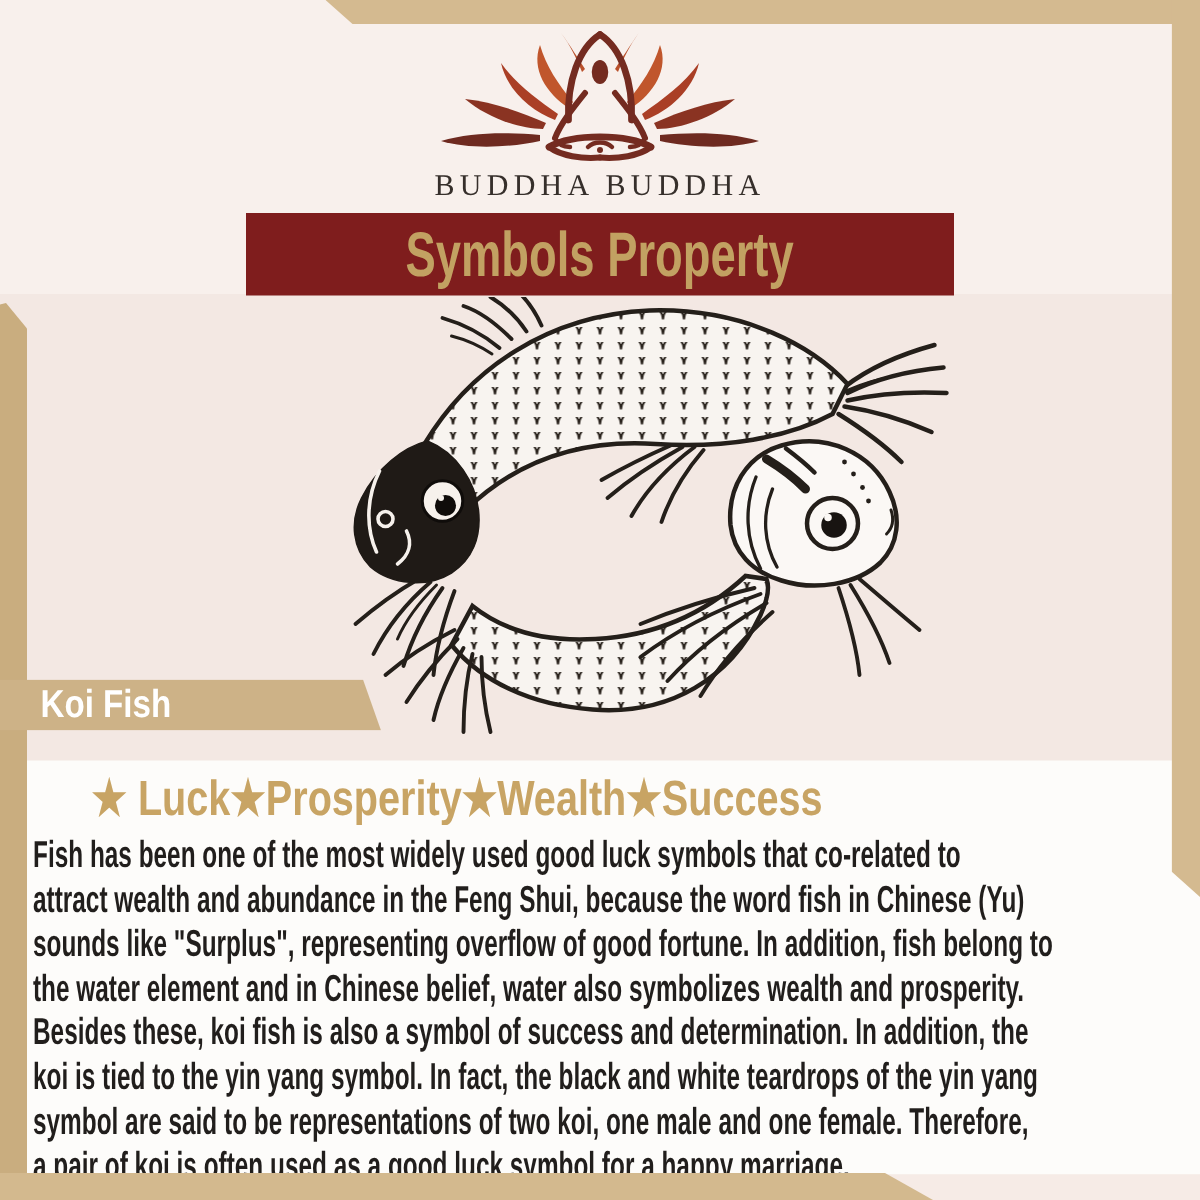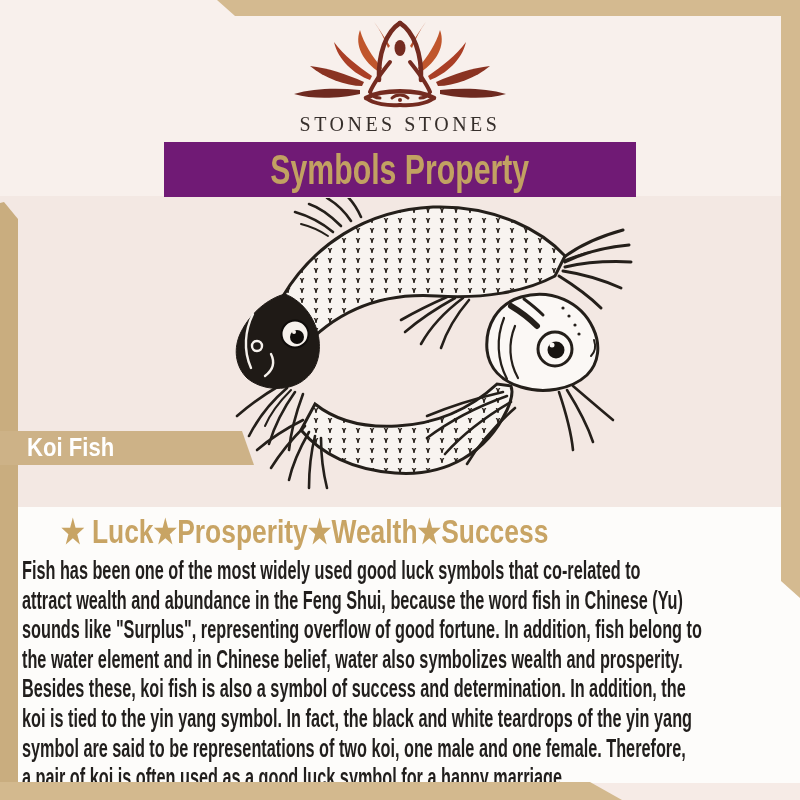--- a/index.html
+++ b/index.html
@@ -15,33 +15,33 @@
   .tan{background:#d4ba90;z-index:6;}
   #strip-top{left:0;top:0;width:800px;height:16px;
      clip-path:polygon(217px 0,800px 0,800px 16px,235px 16px);}
   #strip-right{left:781px;top:0;width:19px;height:598px;
      clip-path:polygon(0 0,19px 0,19px 598px,0 581px);}
   #strip-left{left:0;top:200px;width:18px;height:600px;background:#c9ad7f;
      clip-path:polygon(0 3px,4px 2px,18px 19px,18px 600px,0 600px);}
   #strip-bottom{left:0;top:782px;width:800px;height:18px;background:#d3b98e;
      clip-path:polygon(0 0,590px 0,622px 18px,0 18px);z-index:7;}
   
-  #title-banner{left:164px;top:142px;width:472px;height:55px;background:#701a75;z-index:1;
+  #title-banner{left:164px;top:142px;width:472px;height:55px;background:#7f1d1d;z-index:1;
      display:flex;align-items:center;justify-content:center;}
   #page-title{font-size:42px;font-weight:700;color:#c2a162;white-space:nowrap;
      transform:scaleX(.72);letter-spacing:0;}
   
   #brand-logo{left:280px;top:18px;width:240px;height:96px;z-index:5;}
   #brand-name{left:0;top:113px;width:800px;text-align:center;z-index:5;
      font-family:"Liberation Serif",serif;font-size:20px;color:#362f2b;
      letter-spacing:3.5px;white-space:nowrap;}
   
   #koi-art{left:225px;top:198px;width:420px;height:300px;z-index:2;}
   
-  #section-banner{left:0;top:431px;width:254px;height:34px;background:#cdb287;z-index:3;
+  #section-banner{left:0;top:453px;width:254px;height:34px;background:#cdb287;z-index:3;
      clip-path:polygon(0 0,242px 0,254px 34px,0 34px);}
   #section-label{position:absolute;left:27px;top:0;height:34px;line-height:33px;
      font-size:26px;font-weight:700;color:#ffffff;white-space:nowrap;
      transform:scaleX(.85);transform-origin:0 50%;}
   
   #tagline{left:0;top:512px;width:800px;text-align:left;z-index:5;}
   #tagline span{display:inline-block;font-size:33px;font-weight:700;color:#c8a464;
      white-space:nowrap;transform:scaleX(.80);}
   
   #paragraph{left:22px;top:556px;z-index:5;transform:scaleX(.65);transform-origin:0 0;}
@@ -89,21 +89,21 @@
       <path d="M86 80 C102 71 138 71 154 80" stroke-width="4.5"></path>
       <path d="M154 80 C146 86 132 88 120 87" stroke-width="4"></path>
       <path d="M86 80 C94 86 108 88 120 87" stroke-width="4"></path>
       <path d="M112 80 C116 76 124 76 128 80" stroke-width="3"></path>
     </g>
     <ellipse cx="120" cy="30" rx="5.5" ry="8" fill="#742b20"></ellipse>
     <circle cx="120" cy="82" r="2" fill="#742b20"></circle>
   </g>
 </svg>
 
-<div class="abs" id="brand-name">STONES STONES</div>
+<div class="abs" id="brand-name">BUDDHA BUDDHA</div>
 
 <svg class="abs" id="koi-art" viewBox="0 0 420 300">
   <defs>
     <pattern id="sc" width="14" height="10" patternUnits="userSpaceOnUse">
       <rect width="14" height="10" fill="#f8f4f0"></rect>
       <path d="M0 0 a7 8 0 0 1 14 0" fill="none" stroke="#2a231d" stroke-width="1.3"></path>
       <path d="M-7 5 a7 8 0 0 1 14 0 M7 5 a7 8 0 0 1 14 0" fill="none" stroke="#2a231d" stroke-width="1.3"></path>
     </pattern>
   </defs>
 

